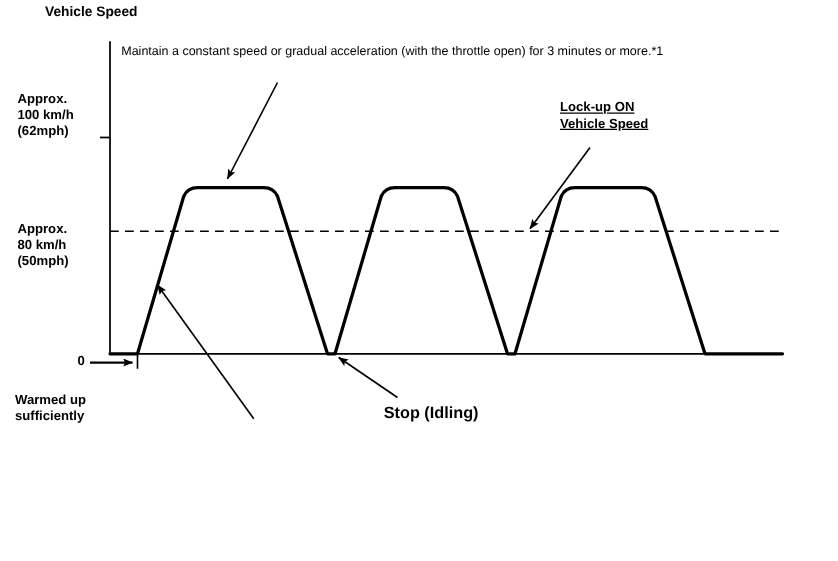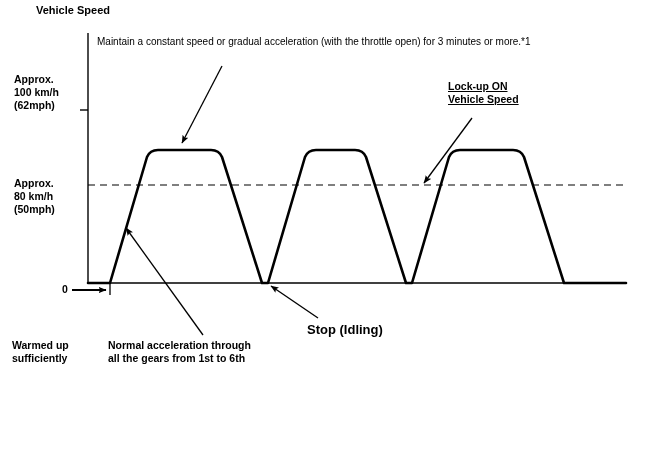--- a/index.html
+++ b/index.html
@@ -66,21 +66,20 @@
     left: 62px;
     top: 283px;
     font-size: 10.5px;
     font-weight: 600;
   }
   #label-warmed {
     left: 12px;
     top: 314px;
     font-size: 10.5px;
     font-weight: 600;
-    margin-top: 25px;
   }
   #label-normal-accel {
     left: 108px;
     top: 339px;
     font-size: 10.5px;
     font-weight: 600;
   }
   #label-stop-idling {
     left: 307px;
     top: 322px;
@@ -113,22 +112,20 @@
 (50mph)</div>
 
   <div class="txt" id="label-lockup">Lock-up ON
 Vehicle Speed</div>
 
   <div class="txt" id="label-zero">0</div>
 
   <div class="txt" id="label-warmed">Warmed up
 sufficiently</div>
 
-  <div class="txt" id="label-normal-accel">Normal acceleration through
-all the gears from 1st to 6th</div>
 
   <div class="txt" id="label-stop-idling">Stop (Idling)</div>
 
   <div class="txt" id="figure-code">G031593E06</div>
 
   <svg id="chart-svg" width="670" height="449" viewBox="0 0 670 449">
 
     <defs>
       <marker id="arrowhead" markerWidth="9" markerHeight="9" refX="7.5" refY="3.2" orient="auto" markerUnits="userSpaceOnUse">
         <path d="M0,0 L8,3.2 L0,6.4 L1.6,3.2 Z" fill="#000000"></path>

